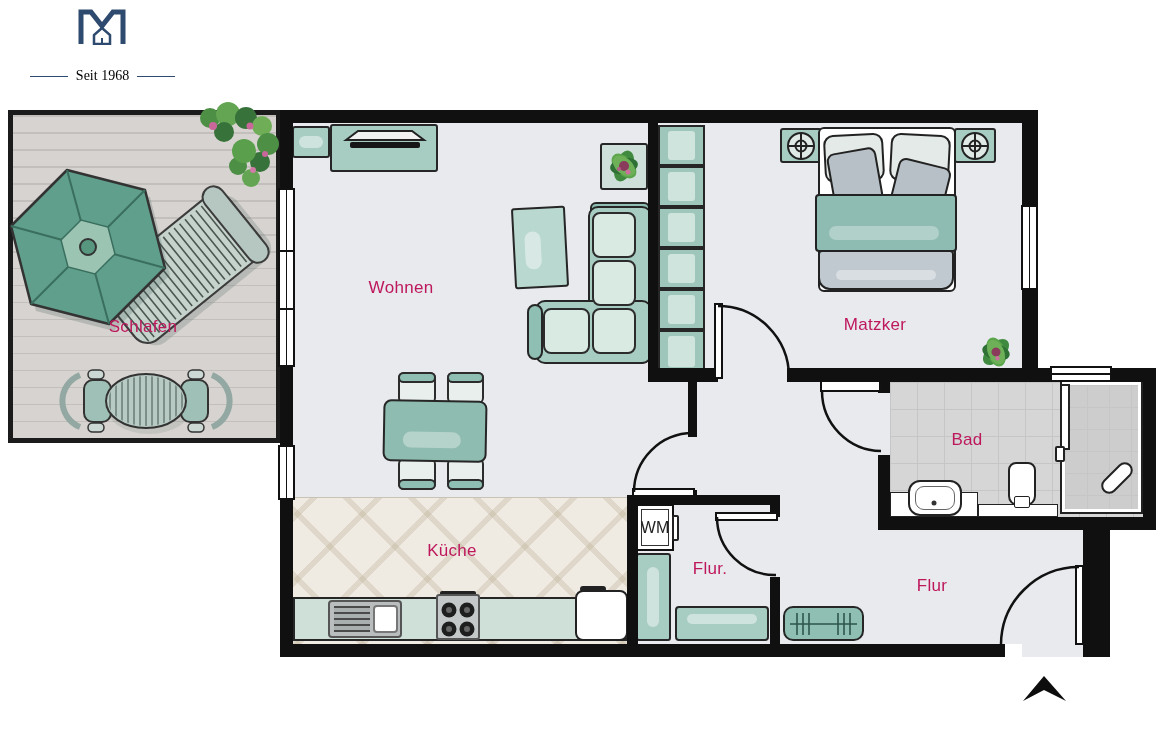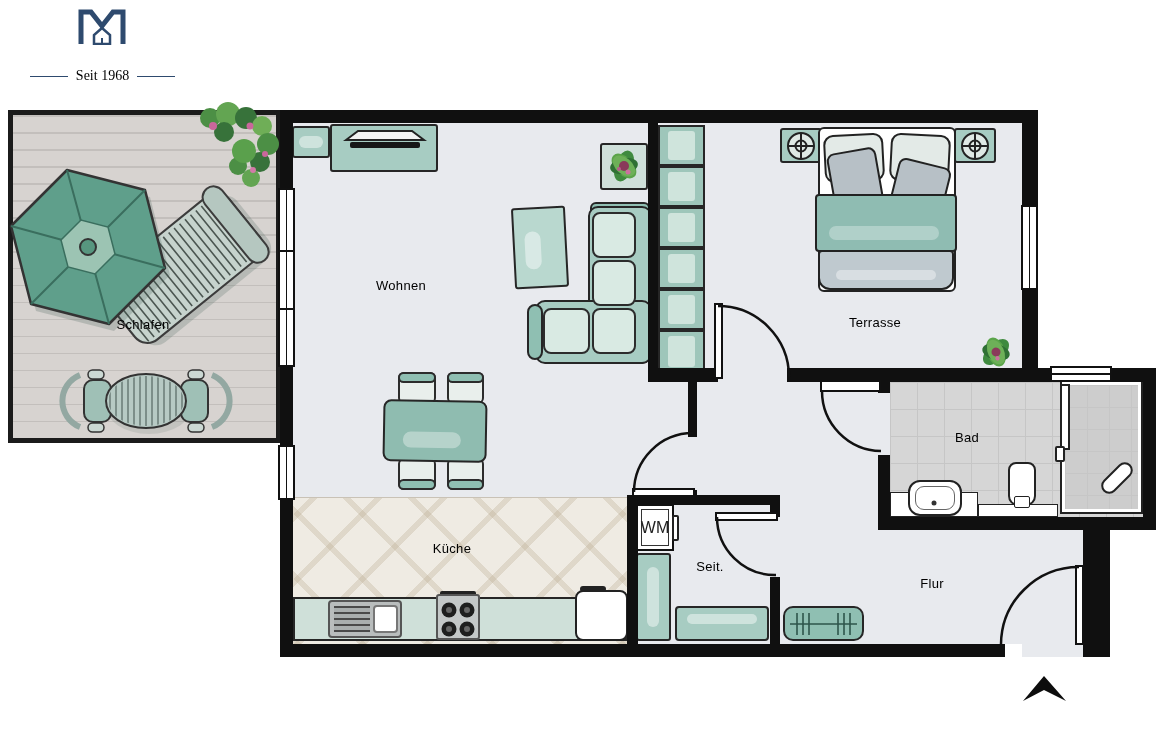--- a/index.html
+++ b/index.html
@@ -26,21 +26,21 @@
   .leaf{position:absolute;background:#fff;border:2px solid #111;box-sizing:border-box;}
   .furn{position:absolute;background:#a7ccc2;border:2px solid #262626;border-radius:3px;box-sizing:border-box;}
   .furn2{position:absolute;background:#8fbfb2;border:2px solid #262626;border-radius:6px;box-sizing:border-box;}
   .cush{position:absolute;background:#d9eae3;border:2px solid #2c2c2c;border-radius:8px;box-sizing:border-box;}
   .hl{position:absolute;background:rgba(255,255,255,.45);border-radius:8px;}
   .wcell{position:absolute;left:658px;width:47px;background:#9ec6ba;border:2px solid #262626;box-sizing:border-box;}
   .wicell{position:absolute;left:8px;right:8px;top:4px;bottom:4px;background:#cfe4dc;border-radius:3px;}
   .chair{position:absolute;background:#e9efec;border:2px solid #2c2c2c;border-radius:6px;box-sizing:border-box;}
   .cback{position:absolute;left:-2px;right:-2px;height:11px;background:#8fbfb2;border:2px solid #2c2c2c;border-radius:6px;box-sizing:border-box;}
   .white-fix{position:absolute;background:#fff;border:2px solid #222;box-sizing:border-box;}
-  .label{position:absolute;font-size:13px;color:#000000;letter-spacing:.3px;width:140px;margin-left:-70px;text-align:center;}
+  .label{position:absolute;font-size:17px;color:#be185d;letter-spacing:.3px;width:140px;margin-left:-70px;text-align:center;}
   #brand{position:absolute;left:0;top:2px;width:205px;color:#2e4a6e;}
   #brand-name{position:absolute;left:0;top:38px;width:205px;text-align:center;
         font-family:"Liberation Serif",serif;font-size:25px;}
   #brand-tag{position:absolute;left:0;top:68px;width:205px;display:flex;align-items:center;
         justify-content:center;gap:8px;font-family:"Liberation Serif",serif;font-size:14px;}
   .tagdash{width:38px;height:0;border-top:1.5px solid #2e4a6e;}
   svg{position:absolute;left:0;top:0;}
 </style>
 </head>
 <body>
@@ -321,19 +321,19 @@
       <g clip-path="url(#tclip)" stroke="#5d6f6a" stroke-width="1.3">
         <path d="M-36,-26 V26 M-30,-26 V26 M-24,-26 V26 M-18,-26 V26 M-12,-26 V26 M-6,-26 V26 M0,-26 V26 M6,-26 V26 M12,-26 V26 M18,-26 V26 M24,-26 V26 M30,-26 V26 M36,-26 V26"></path>
       </g>
     </g>
 
     <polygon points="1023,701 1044,676 1066,701 1044,690" fill="#0d0d0d"></polygon>
   </svg>
 
   <div class="label" style="left:143px;top:317px;">Schlafen</div>
   <div class="label" style="left:401px;top:278px;">Wohnen</div>
-  <div class="label" style="left:875px;top:315px;">Terrasse</div>
+  <div class="label" style="left:875px;top:315px;">Matzker</div>
   <div class="label" style="left:452px;top:541px;">Küche</div>
-  <div class="label" style="left:710px;top:559px;">Seit.</div>
+  <div class="label" style="left:710px;top:559px;">Flur.</div>
   <div class="label" style="left:967px;top:430px;">Bad</div>
   <div class="label" style="left:932px;top:576px;">Flur</div>
 
 </div>
 
 </body></html>

